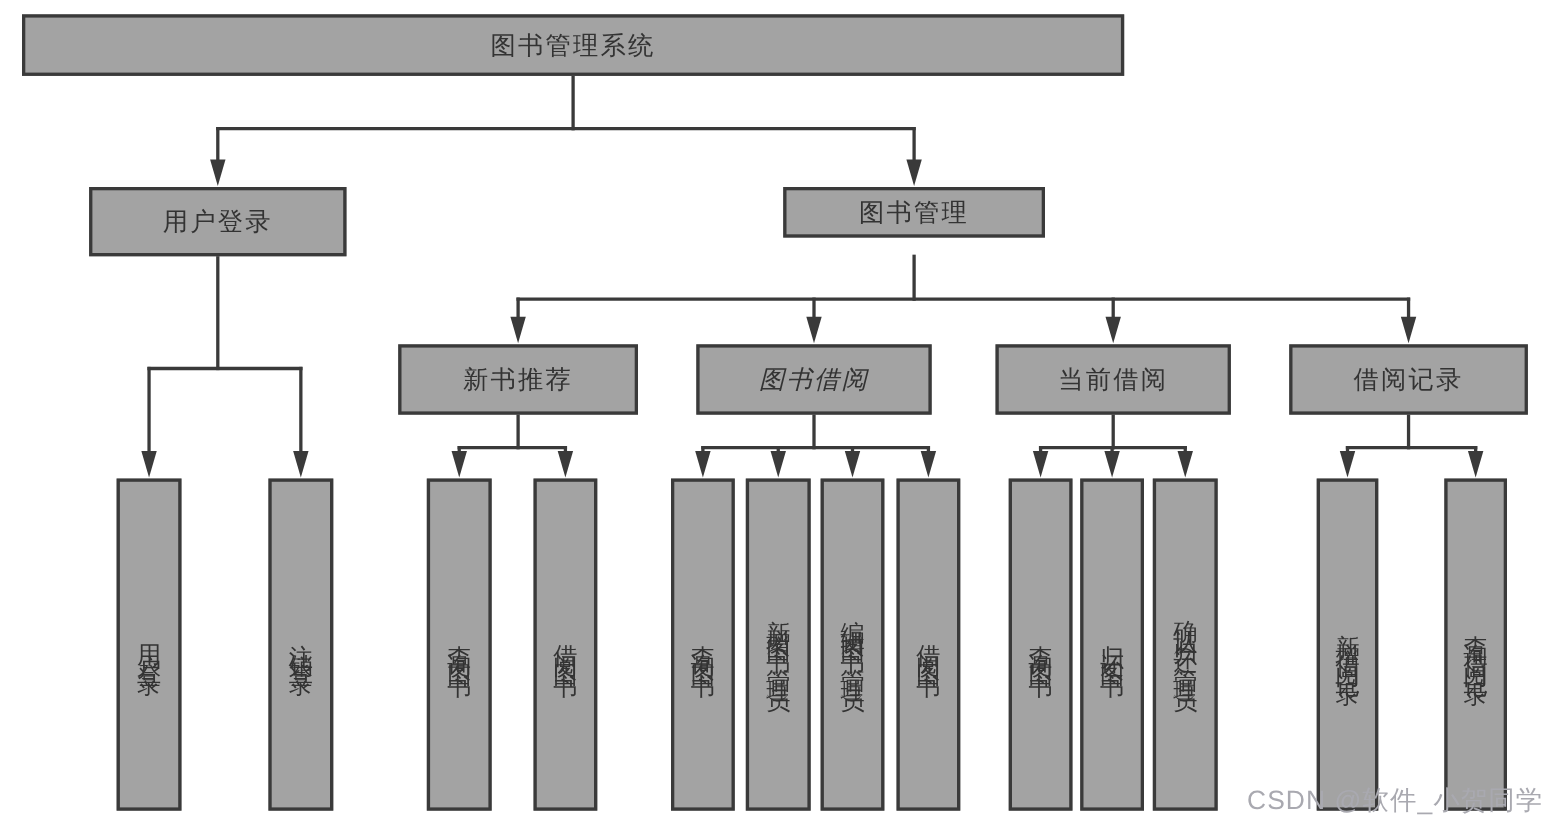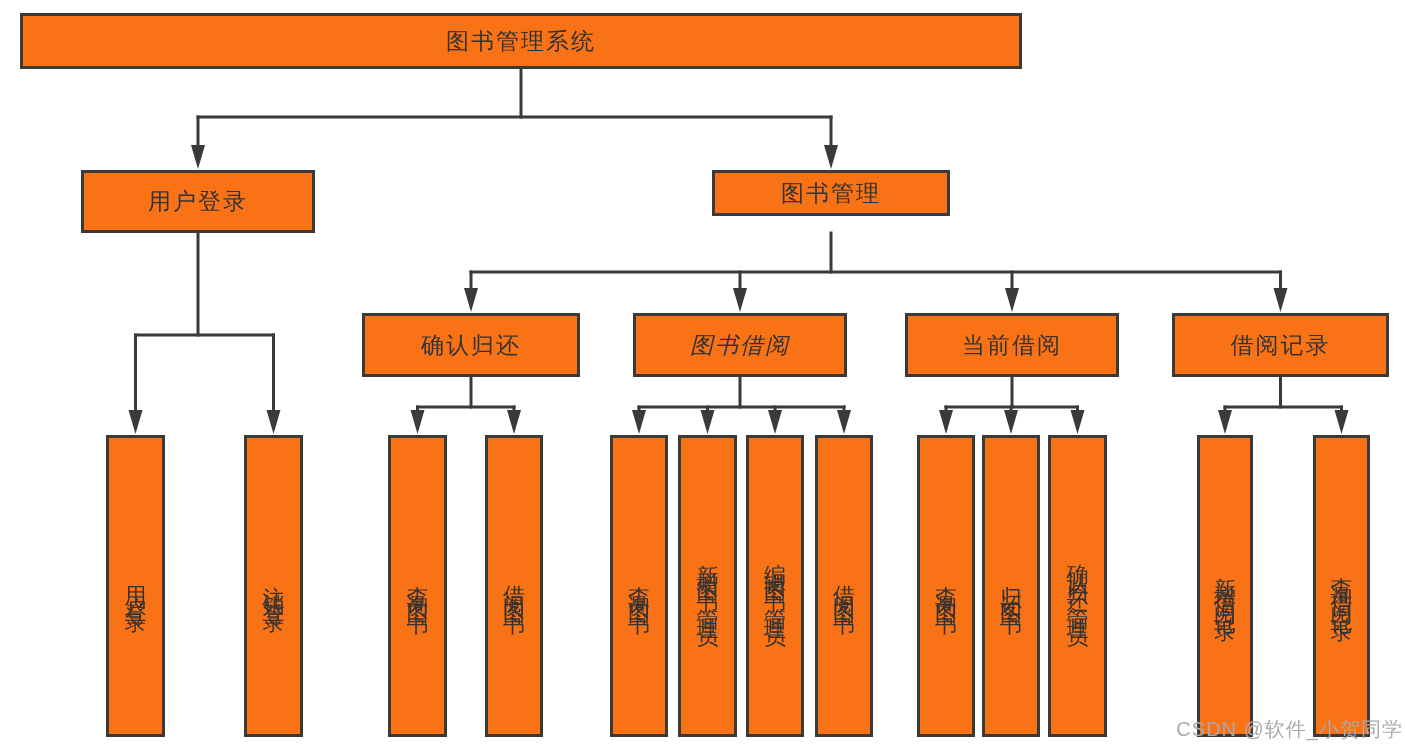--- a/index.html
+++ b/index.html
@@ -18,21 +18,21 @@
   #edges {
     position: absolute;
     left: 0;
     top: 0;
     pointer-events: none;
   }
   .node {
     position: absolute;
     box-sizing: border-box;
     border: 3px solid #3a3a3a;
-    background: #f97316;
+    background: #a3a3a3;
     color: #333333;
     display: flex;
     align-items: center;
     justify-content: center;
     text-align: center;
   }
   .node.h {
     font-size: 23px;
     letter-spacing: 2px;
   }
@@ -40,21 +40,21 @@
     writing-mode: vertical-lr;
     text-orientation: mixed;
     font-size: 22px;
     letter-spacing: 9px;
     line-height: 1;
   }
   #watermark {
     position: absolute;
     right: 2px;
     bottom: 4px;
-    font-size: 20px;
+    font-size: 24px;
     color: #a9a9b0;
     letter-spacing: 1px;
     white-space: nowrap;
   }
 </style>
 </head>
 <body>
 
 <div id="canvas">
   <svg id="edges" width="1405" height="747">
@@ -108,21 +108,21 @@
       <line x1="1225" y1="407" x2="1341.5" y2="407" stroke="#3a3a3a" stroke-width="3" stroke-linecap="square"></line>
       <line x1="1225" y1="407" x2="1225" y2="417" stroke="#3a3a3a" stroke-width="3" stroke-linecap="square"></line>
       <polygon points="1218,410 1232,410 1225,434" fill="#3a3a3a"></polygon>
       <line x1="1341.5" y1="407" x2="1341.5" y2="417" stroke="#3a3a3a" stroke-width="3" stroke-linecap="square"></line>
       <polygon points="1334.5,410 1348.5,410 1341.5,434" fill="#3a3a3a"></polygon>
     </svg>
   <div id="nodes">
       <div class="node h" style="left: 20px; top: 13px; width: 1002px; height: 56px; border-color: rgb(58, 58, 58); color: rgb(51, 51, 51);">图书管理系统</div>
       <div class="node h" style="left: 81px; top: 170px; width: 234px; height: 63px; border-color: rgb(58, 58, 58); color: rgb(51, 51, 51);">用户登录</div>
       <div class="node h" style="left: 712px; top: 170px; width: 238px; height: 46px; border-color: rgb(58, 58, 58); color: rgb(51, 51, 51);">图书管理</div>
-      <div class="node h" style="left: 362px; top: 313px; width: 218px; height: 64px; border-color: rgb(58, 58, 58); color: rgb(51, 51, 51);">确认归还</div>
+      <div class="node h" style="left: 362px; top: 313px; width: 218px; height: 64px; border-color: rgb(58, 58, 58); color: rgb(51, 51, 51);">新书推荐</div>
       <div class="node h" style="left: 633px; top: 313px; width: 214px; height: 64px; border-color: rgb(58, 58, 58); color: rgb(51, 51, 51); font-style: italic;">图书借阅</div>
       <div class="node h" style="left: 905px; top: 313px; width: 214px; height: 64px; border-color: rgb(58, 58, 58); color: rgb(51, 51, 51);">当前借阅</div>
       <div class="node h" style="left: 1172px; top: 313px; width: 217px; height: 64px; border-color: rgb(58, 58, 58); color: rgb(51, 51, 51);">借阅记录</div>
       <div class="node v" style="left: 106px; top: 435px; width: 59px; height: 302px; border-color: rgb(58, 58, 58); color: rgb(51, 51, 51);">用户登录</div>
       <div class="node v" style="left: 244px; top: 435px; width: 59px; height: 302px; border-color: rgb(58, 58, 58); color: rgb(51, 51, 51);">注销登录</div>
       <div class="node v" style="left: 388px; top: 435px; width: 59px; height: 302px; border-color: rgb(58, 58, 58); color: rgb(51, 51, 51);">查询图书</div>
       <div class="node v" style="left: 485px; top: 435px; width: 58px; height: 302px; border-color: rgb(58, 58, 58); color: rgb(51, 51, 51);">借阅图书</div>
       <div class="node v" style="left: 610px; top: 435px; width: 58px; height: 302px; border-color: rgb(58, 58, 58); color: rgb(51, 51, 51);">查询图书</div>
       <div class="node v" style="left: 678px; top: 435px; width: 59px; height: 302px; border-color: rgb(58, 58, 58); color: rgb(51, 51, 51);">新增图书（管理员）</div>
       <div class="node v" style="left: 746px; top: 435px; width: 58px; height: 302px; border-color: rgb(58, 58, 58); color: rgb(51, 51, 51);">编辑图书（管理员）</div>

